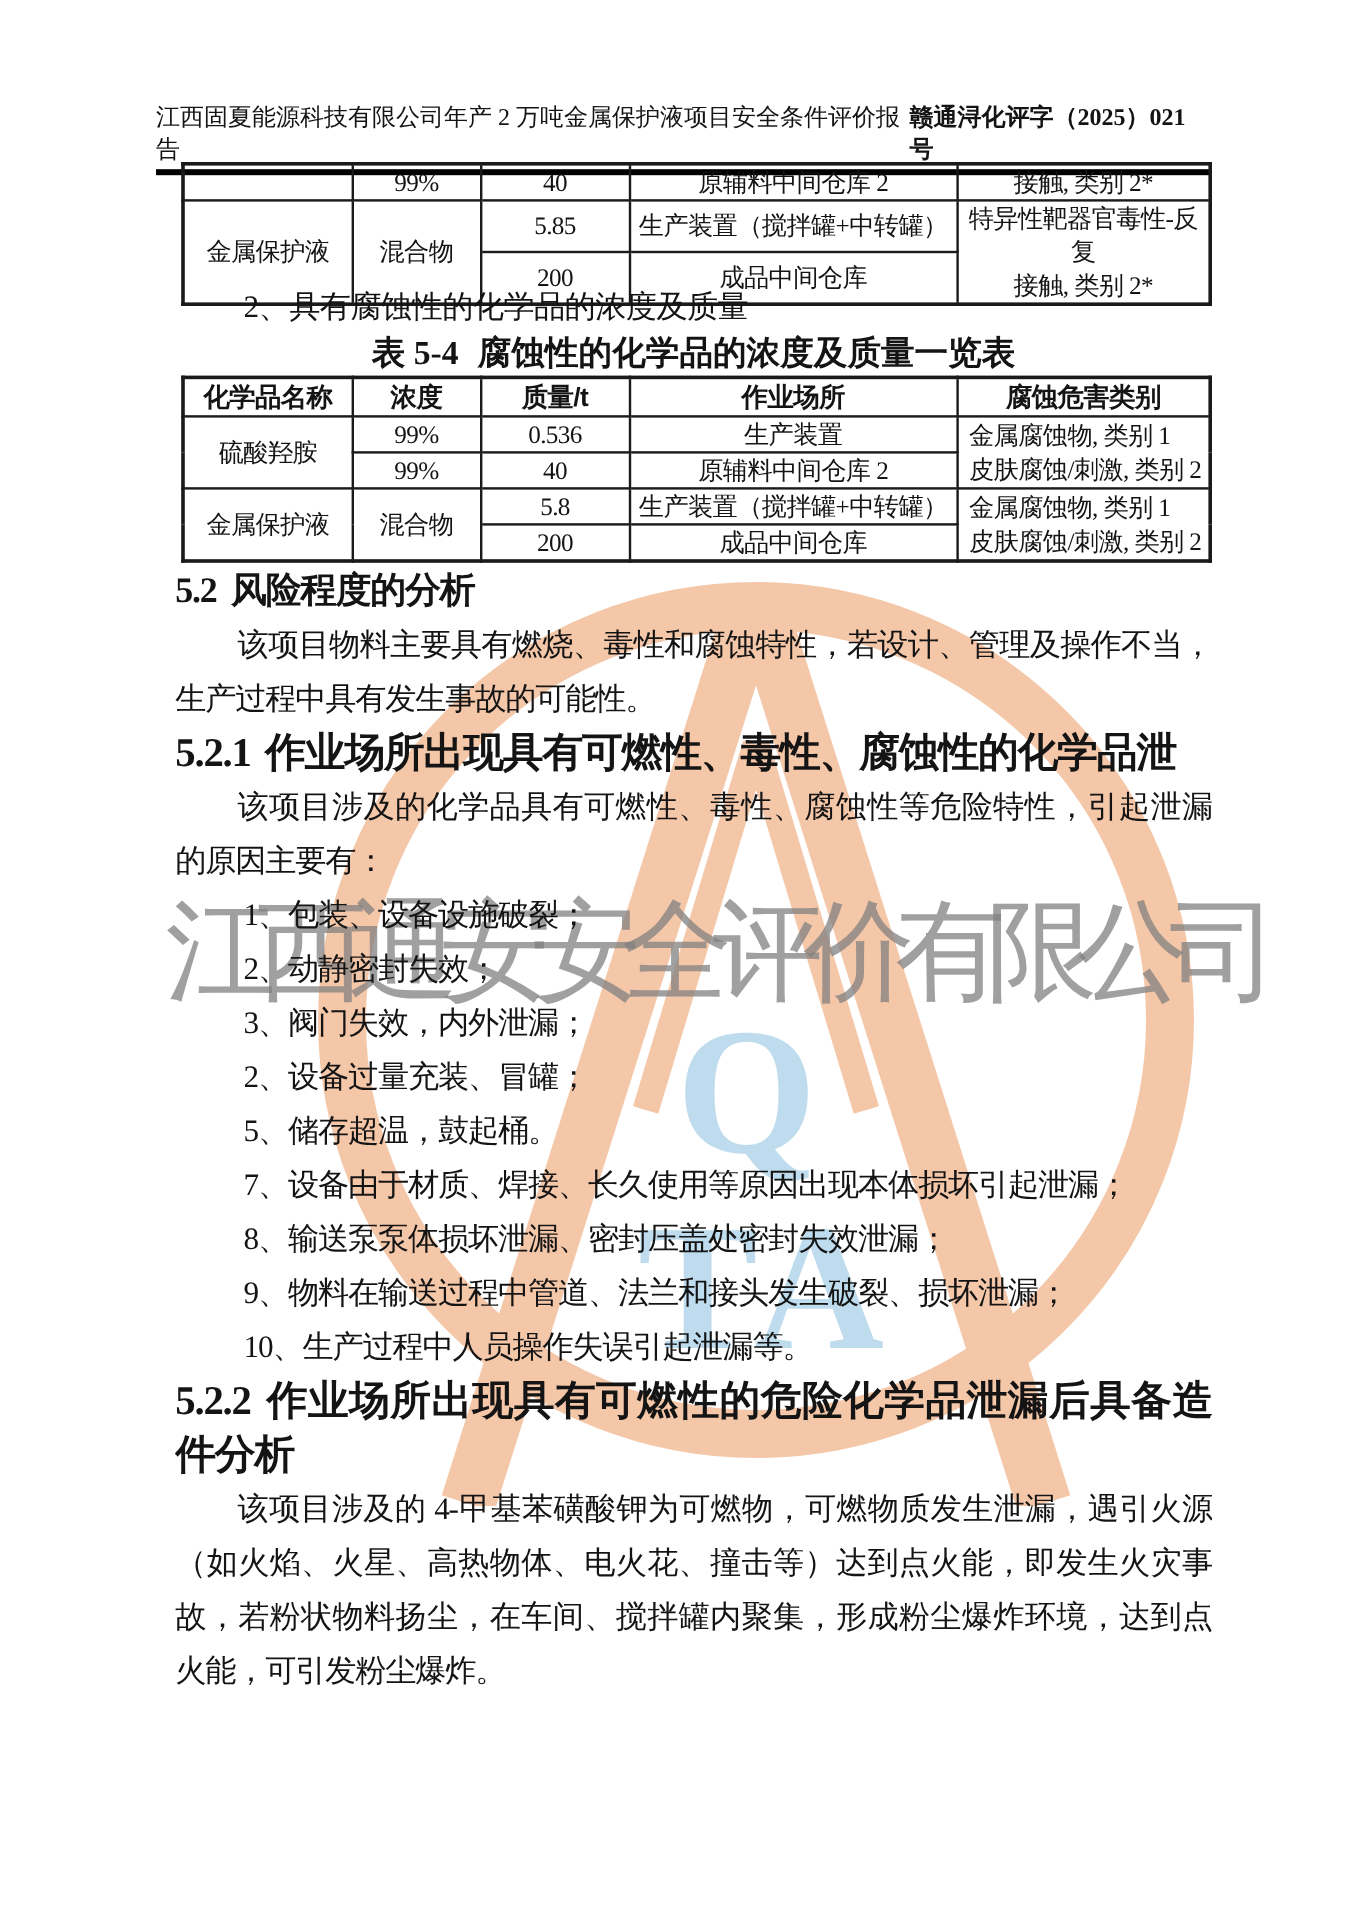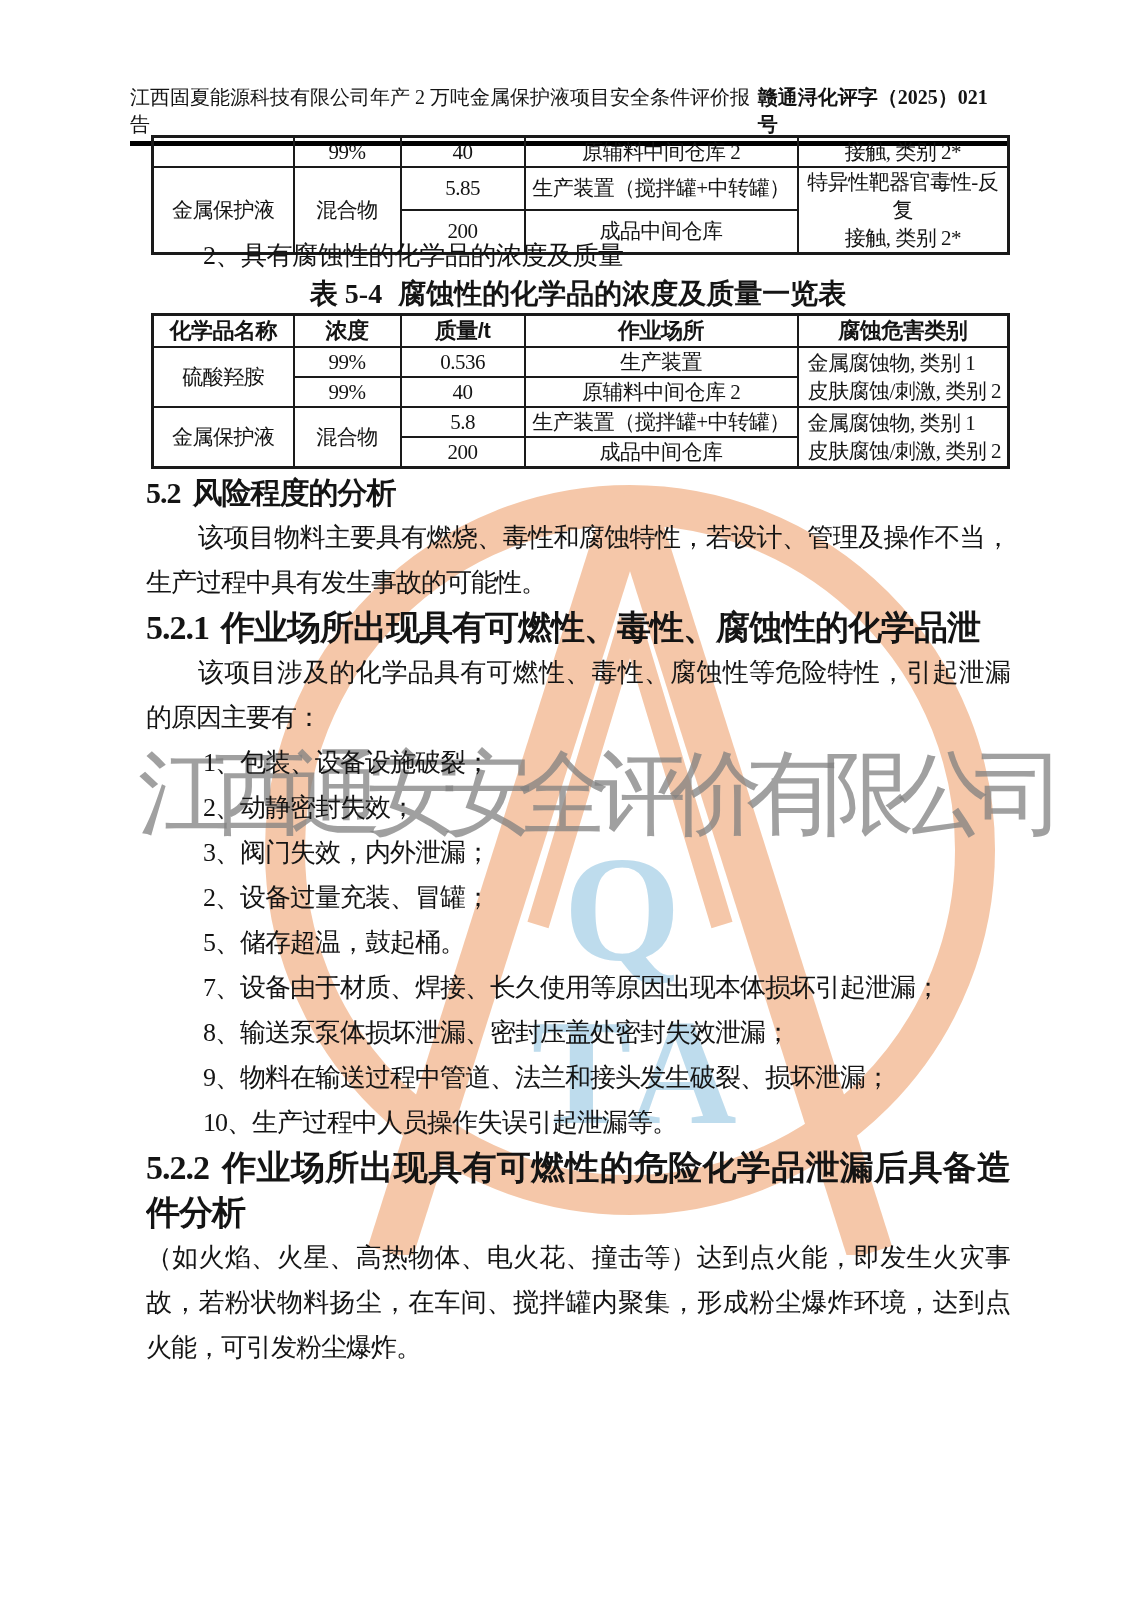--- a/index.html
+++ b/index.html
@@ -198,20 +198,21 @@
       <div class="ln li">7、设备由于材质、焊接、长久使用等原因出现本体损坏引起泄漏；</div>
       <div class="ln li">8、输送泵泵体损坏泄漏、密封压盖处密封失效泄漏；</div>
       <div class="ln li">9、物料在输送过程中管道、法兰和接头发生破裂、损坏泄漏；</div>
       <div class="ln li">10、生产过程中人员操作失误引起泄漏等。</div>
 
       <div class="ln h2 fill">
         <span class="num">5.2.2</span><span>作业场所出现具有可燃性的危险化学品泄漏后具备造成火灾事故的条</span>
       </div>
       <div class="ln h2">件分析</div>
 
+      <div class="ln ind fill">该项目涉及的 4-甲基苯磺酸钾为可燃物，可燃物质发生泄漏，遇引火源</div>
       <div class="ln fill">（如火焰、火星、高热物体、电火花、撞击等）达到点火能，即发生火灾事</div>
       <div class="ln fill">故，若粉状物料扬尘，在车间、搅拌罐内聚集，形成粉尘爆炸环境，达到点</div>
       <div class="ln">火能，可引发粉尘爆炸。</div>
 
     </div>
 
 
   </div>
 </div>
 

